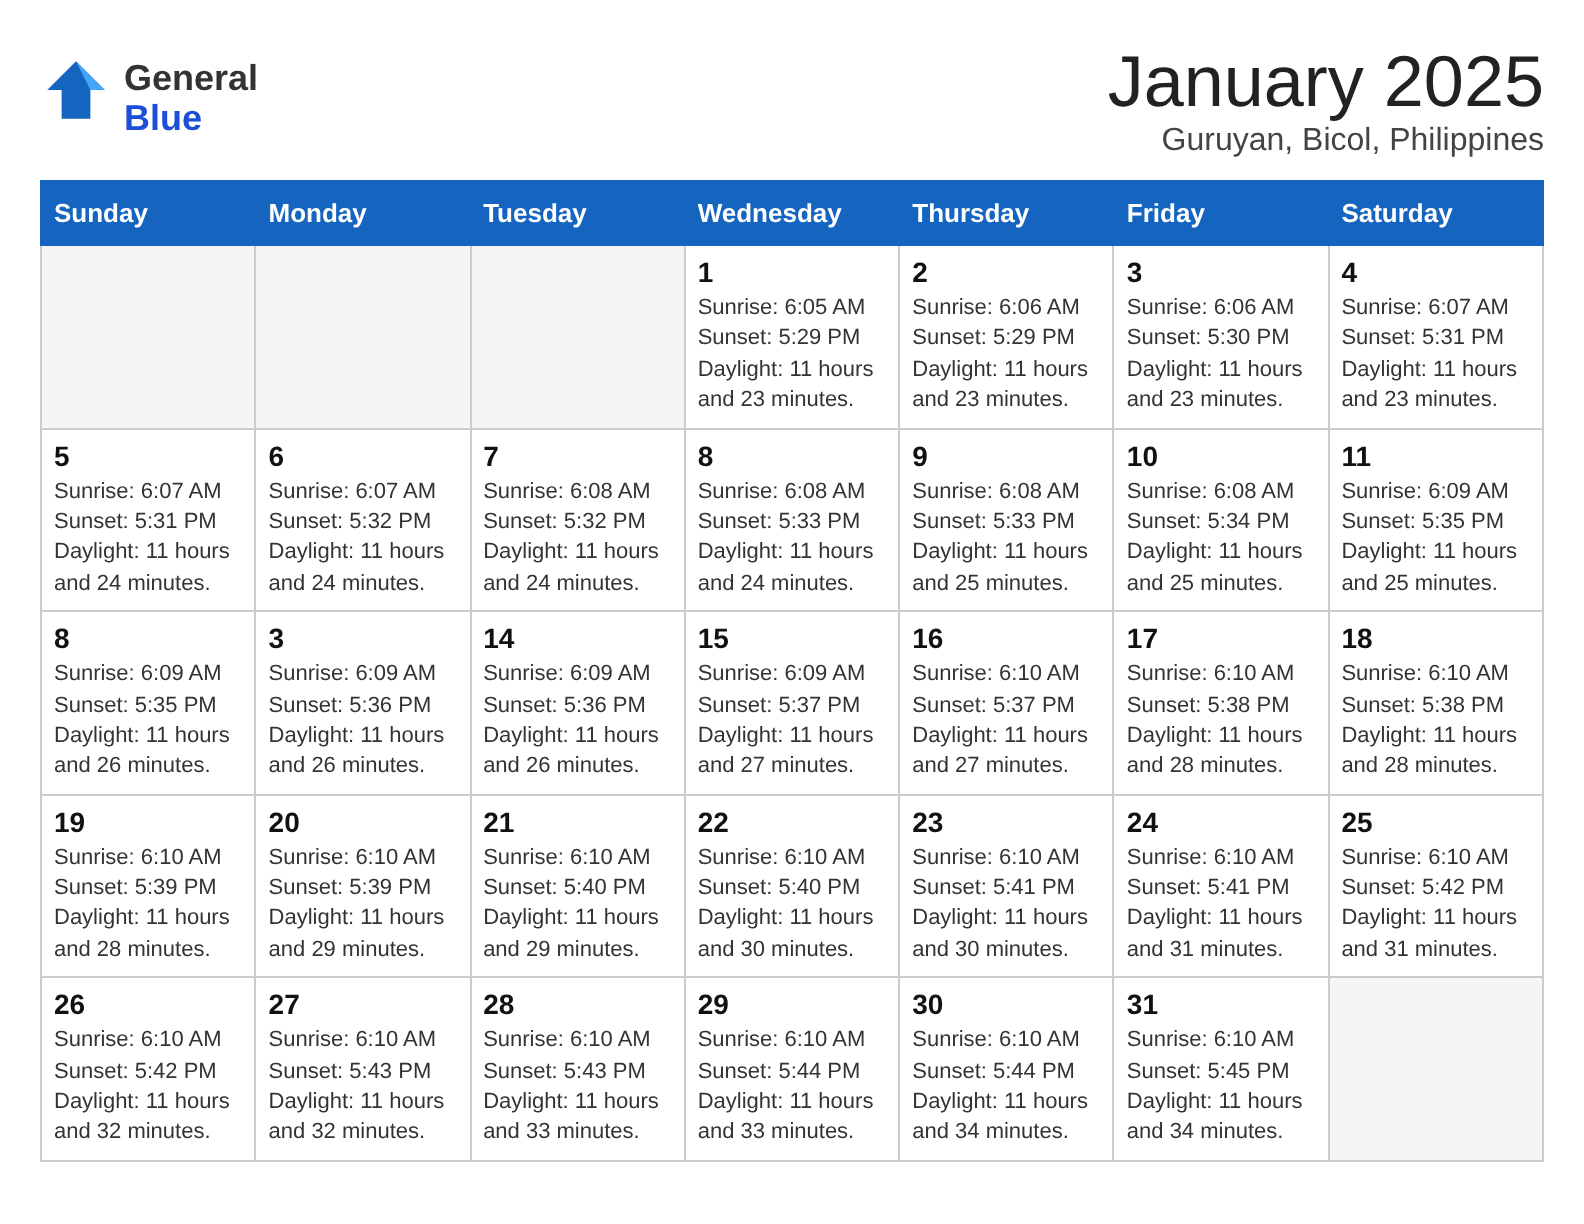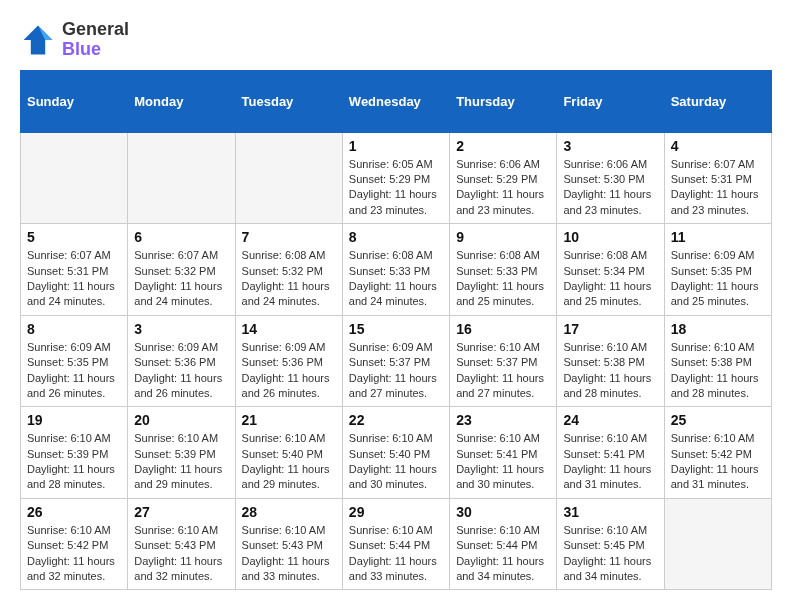--- a/index.html
+++ b/index.html
@@ -19,22 +19,22 @@
     .logo {
       display: flex;
       align-items: center;
       gap: 6px;
     }
     .logo-text {
       font-size: 18px;
       font-weight: bold;
       line-height: 1.1;
     }
-    .logo-text .general { color: #333; }
-    .logo-text .blue { color: #8b5cf6; }
+    .logo-text .general { color: #333; margin-top: 10px; }
+    .logo-text .blue { color: #1d4ed8; }
     .logo-icon {
       width: 36px;
       height: 36px;
     }
     .title-section {
       text-align: right;
     }
     .month-title {
       font-size: 36px;
       font-weight: normal;
@@ -46,21 +46,21 @@
     }
     .calendar {
       width: 100%;
       border-collapse: collapse;
       border: 1px solid #ccc;
     }
     .calendar th {
       background: #1565c0;
       color: #fff;
       text-align: left;
-      padding: 23px 6px;
+      padding: 8px 6px;
       font-size: 13px;
       border: 1px solid #1565c0;
     }
     .calendar td {
       vertical-align: top;
       padding: 5px 6px;
       border: 1px solid #ccc;
       width: calc(100% / 7);
       min-height: 90px;
       background: #fff;
@@ -89,20 +89,24 @@
   <div class="logo">
     <svg class="logo-icon" viewBox="0 0 40 40">
       <polygon points="20,4 36,20 28,20 28,36 12,36 12,20 4,20" fill="#1565c0"></polygon>
       <polygon points="20,4 36,20 28,20" fill="#42a5f5"></polygon>
     </svg>
     <div class="logo-text">
       <div class="general">General</div>
       <div class="blue">Blue</div>
     </div>
   </div>
+  <div class="title-section">
+    <div class="month-title">January 2025</div>
+    <div class="subtitle">Guruyan, Bicol, Philippines</div>
+  </div>
 </div>
 
 <table class="calendar">
   <thead>
     <tr>
 
     <th>Sunday</th>
         <th>Monday</th>
         <th>Tuesday</th>
         <th>Wednesday</th>

